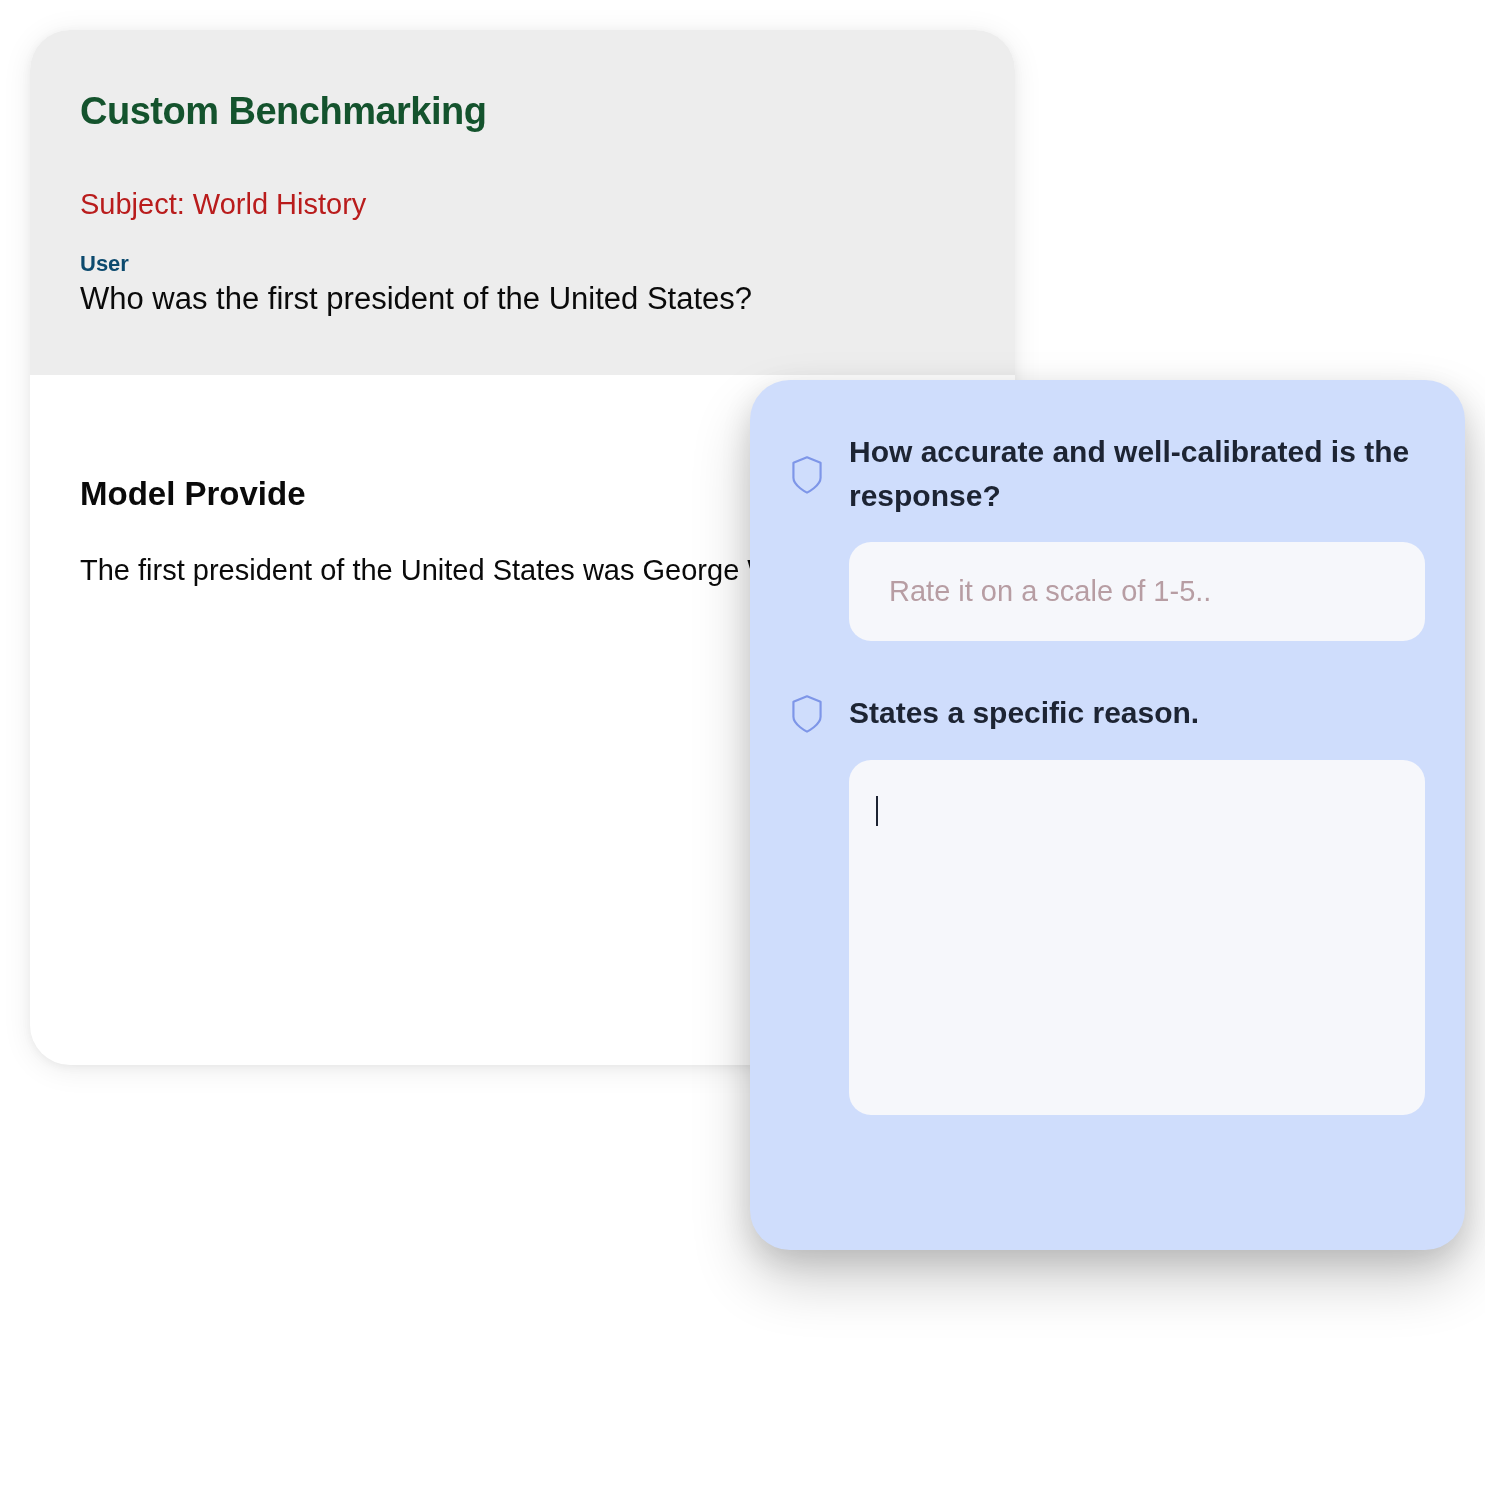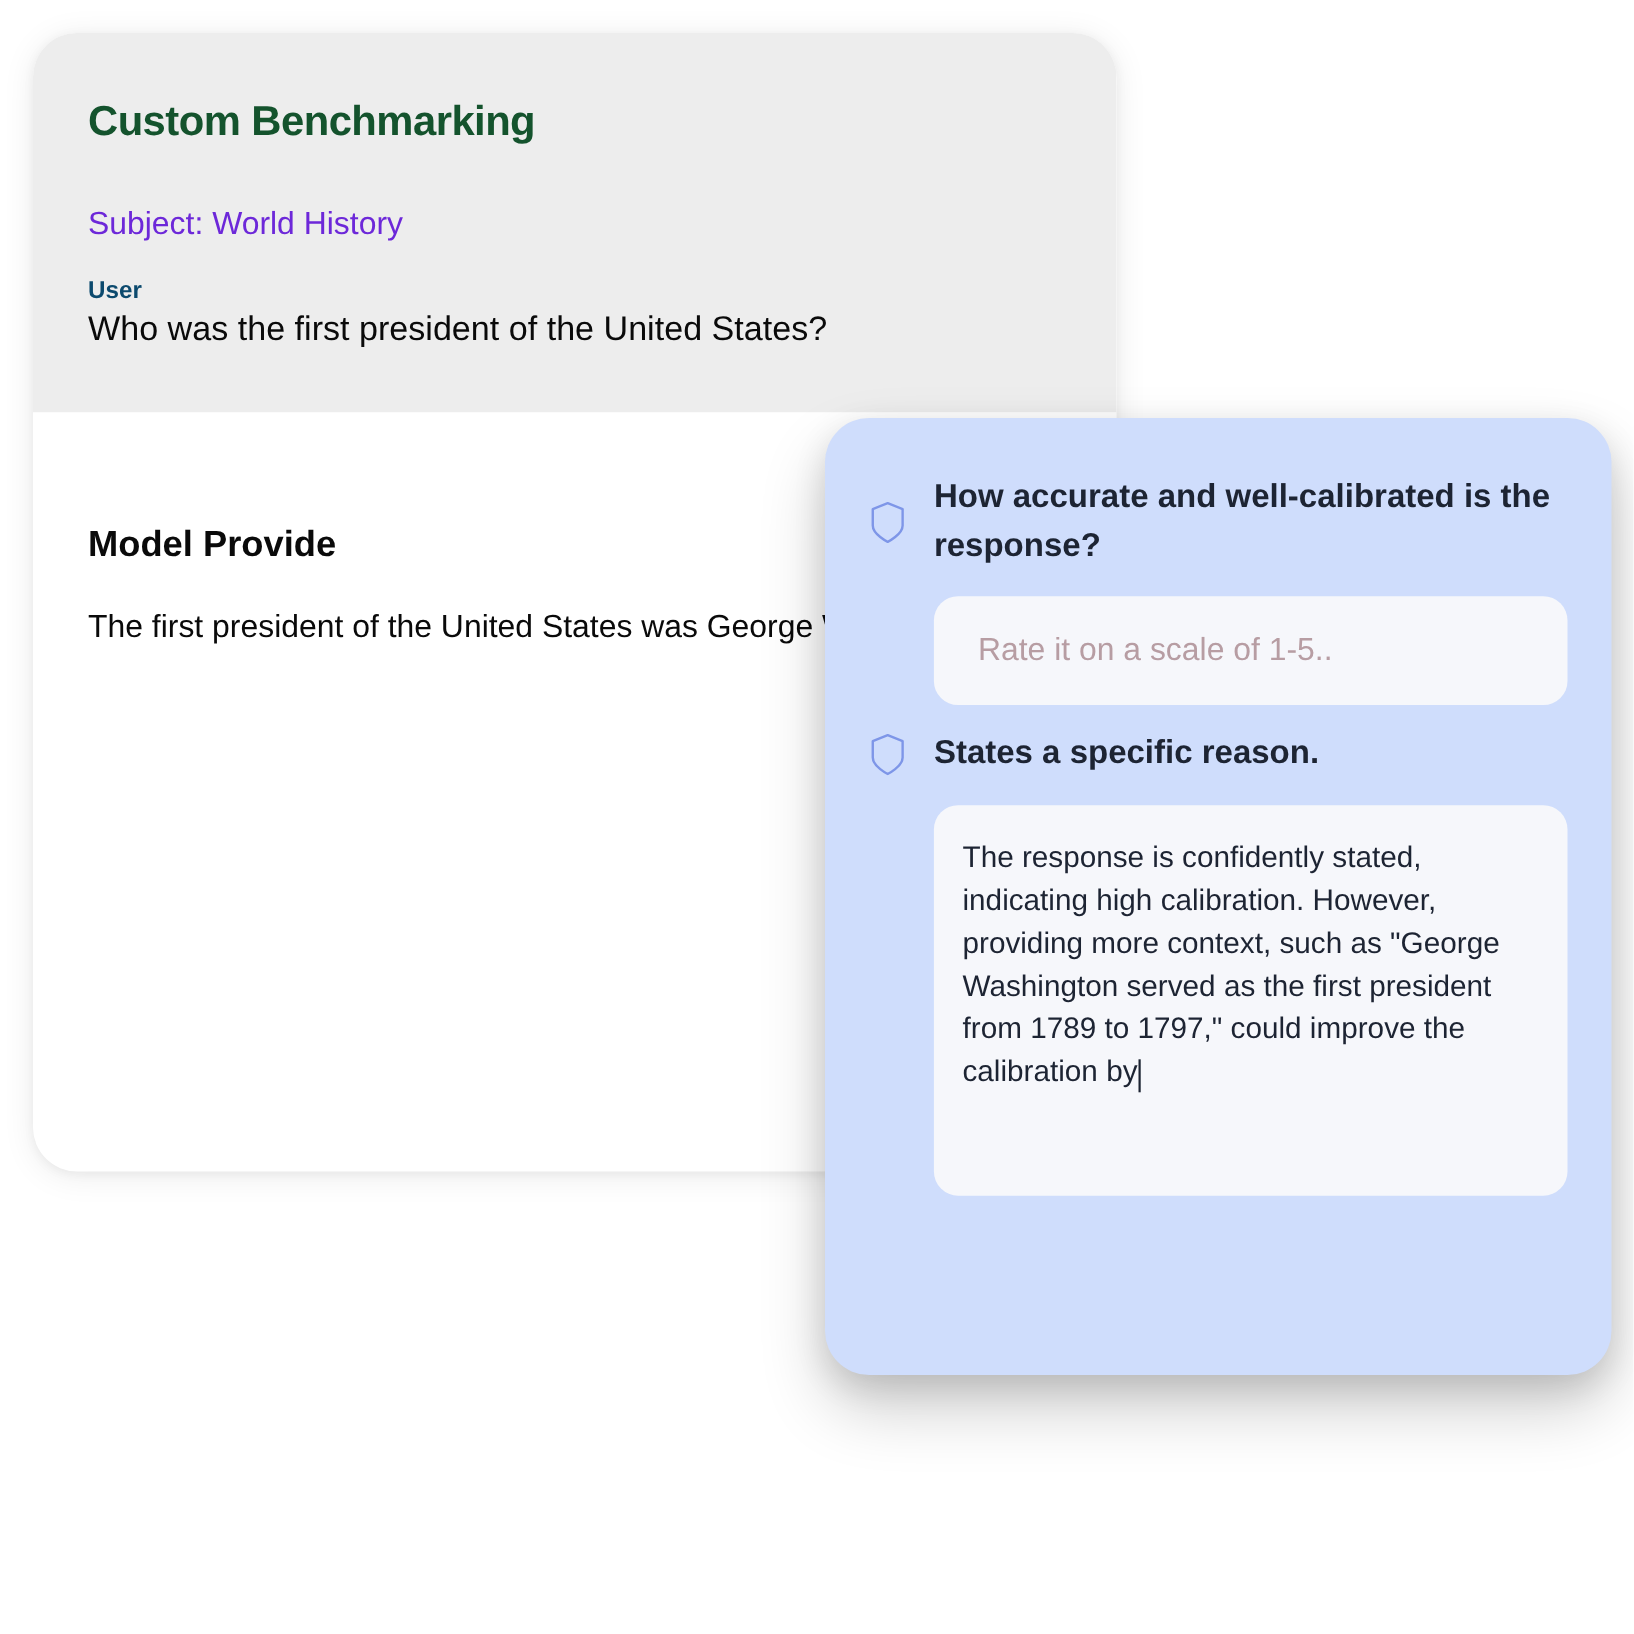--- a/index.html
+++ b/index.html
@@ -33,21 +33,21 @@
     .title {
       font-size: 38px;
       font-weight: 700;
       color: #14532d;
       letter-spacing: -0.5px;
       margin-bottom: 55px;
     }
     .subject {
       font-size: 29px;
       font-weight: 400;
-      color: #6d28d9;
+      color: #b91c1c;
       margin-bottom: 30px;
     }
     .user-label {
       font-size: 22px;
       font-weight: 700;
       color: #0c4a6e;
     }
     .user-question {
       font-size: 31px;
       font-weight: 400;
@@ -94,21 +94,21 @@
       margin-top: 2px;
     }
     .prompt-text {
       font-size: 30px;
       font-weight: 600;
       color: #1d2433;
       line-height: 1.45;
     }
     .rating-input {
       margin-left: 59px;
-      margin-bottom: 22px;
+      margin-bottom: 50px;
       background: #f6f7fb;
       border-radius: 22px;
       padding: 33px 40px;
       font-size: 29px;
       color: #b79da3;
       font-weight: 400;
     }
     .rating-input::placeholder {
       color: #b79da3;
     }
@@ -163,15 +163,15 @@
 
   <div class="prompt-block">
     <span class="shield-icon">
       <svg viewBox="0 0 24 28" width="34" height="38">
         <path d="M12 1 L22 5 C22 5 22 14 22 16 C22 22 12 27 12 27 C12 27 2 22 2 16 C2 14 2 5 2 5 Z" fill="none" stroke="#7e96e8" stroke-width="1.6" stroke-linejoin="round"></path>
       </svg>
     </span>
     <div class="prompt-text">States a specific reason.</div>
   </div>
   <div class="reason-input">
-    <span>The response is confidently stated, indicating high calibration. However, providing more context, such as "George Washington served as the first president from 1789 to 1797," could improve the calibration by</span><span class="cursor"></span>
+    <span class="cursor"></span>
   </div>
 </div>
 
 </body></html>

